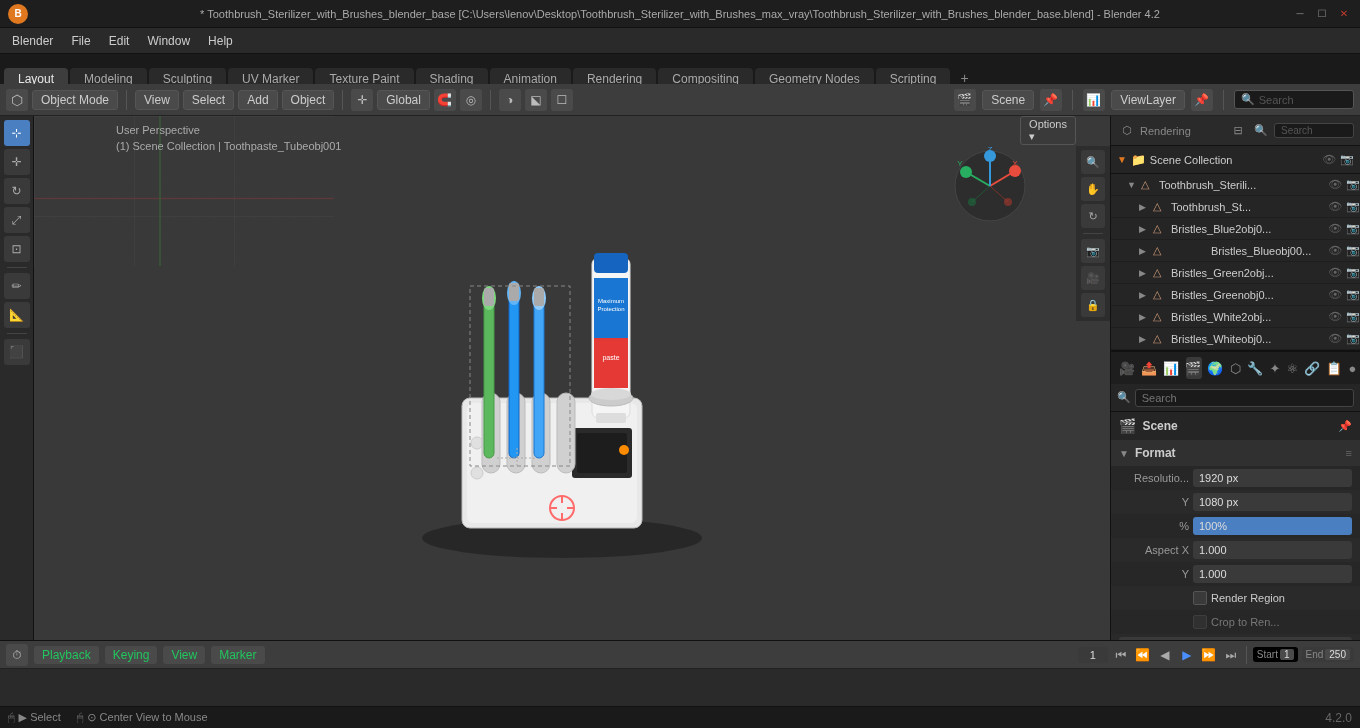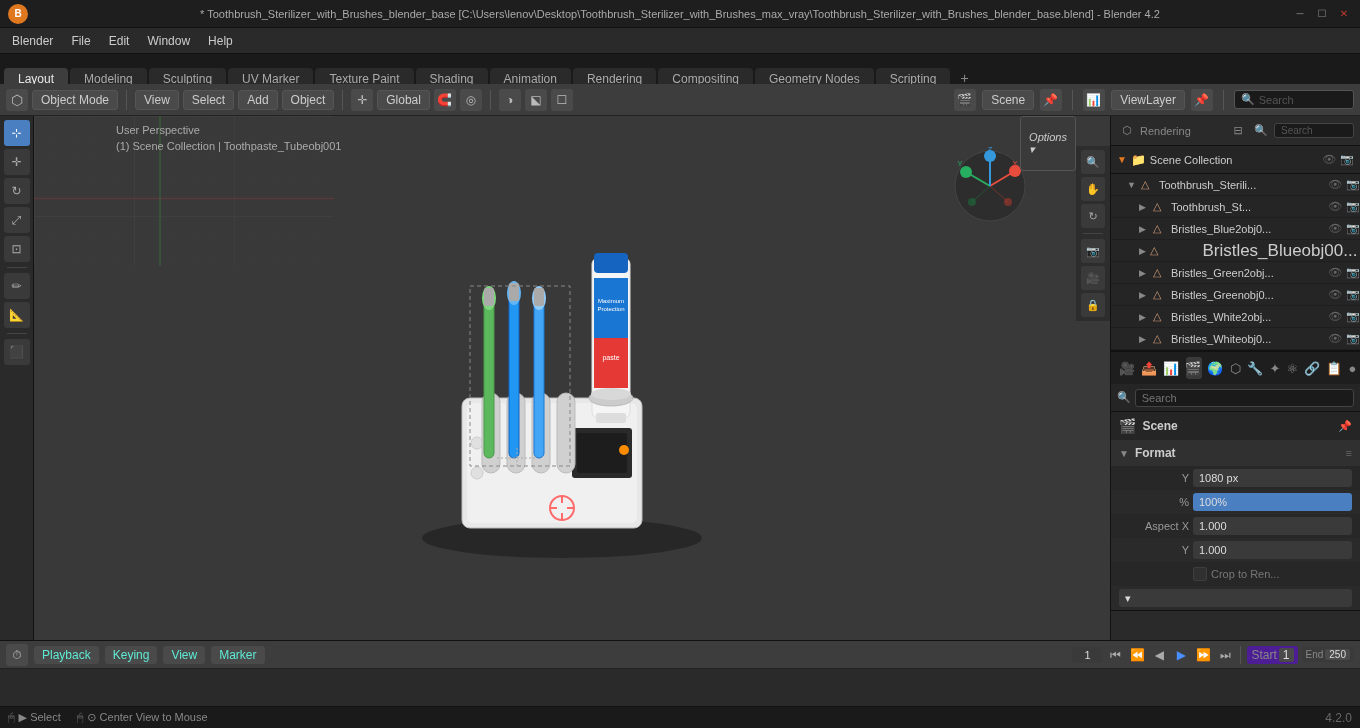--- a/index.html
+++ b/index.html
@@ -377,21 +377,21 @@
       padding: 0 6px;
       gap: 6px;
       border-bottom: 1px solid #222;
     }
     .tl-btn {
       padding: 2px 8px;
       background: #4a4a4a;
       border-radius: 3px;
       cursor: pointer;
       font-size: 12px;
-      color: #5eead4;
+      color: #22c55e;
     }
     .tl-icon {
       width: 18px; height: 18px;
       display: flex; align-items: center; justify-content: center;
       cursor: pointer;
       font-size: 12px;
       color: #aaa;
     }
     .tl-sep { width: 1px; height: 18px; background: #555; margin: 0 2px; }
     #timeline-track {
@@ -477,28 +477,27 @@
       cursor: pointer;
       font-size: 11px;
       color: #aaa;
     }
 
     
     .overlay-btn {
       position: absolute;
       top: 0;
       right: 0;
-      padding: 14px 8px;
+      padding: 1px 8px;
       background: #3a3a3a;
       border-radius: 3px;
       cursor: pointer;
       font-size: 11px;
       color: #ccc;
       border: 1px solid #555;
-      font-style: italic;
     }
   </style>
 </head>
 <body>
 
 <div id="titlebar">
   <div style="width:60px; display:flex; gap:4px; align-items:center;">
     <div style="width:20px;height:20px;background:#e07820;border-radius:50%;display:flex;align-items:center;justify-content:center;cursor:pointer;">
       <span style="color:#fff;font-size:10px;font-weight:bold;">B</span>
     </div>
@@ -748,21 +747,21 @@
       <div class="sc-item" style="padding-left:28px;">
         <span class="chevron">▶</span>
         <span class="obj-icon">△</span>
         <span style="font-size:11px;">Bristles_Blue2obj0...</span>
         <span class="eye-icon">👁</span>
         <span class="render-icon">📷</span>
       </div>
       <div class="sc-item" style="padding-left:28px;">
         <span class="chevron">▶</span>
         <span class="obj-icon">△</span>
-        <span style="font-size:17px;margin-left:40px;">Bristles_Blueobj00...</span>
+        <span style="font-size:11px;margin-left:40px;">Bristles_Blueobj00...</span>
         <span class="eye-icon">👁</span>
         <span class="render-icon">📷</span>
       </div>
       <div class="sc-item" style="padding-left:28px;">
         <span class="chevron">▶</span>
         <span class="obj-icon">△</span>
         <span style="font-size:11px;">Bristles_Green2obj...</span>
         <span class="eye-icon">👁</span>
         <span class="render-icon">📷</span>
       </div>
@@ -815,39 +814,48 @@
         <span style="color:#e07820; font-size:14px;">🎬</span>
         <span>Scene</span>
         <span style="margin-left:auto; color:#888; font-size:11px; cursor:pointer;">📌</span>
       </div>
 
       <div class="props-section">
         <div class="props-section-header">
           <span style="color:#888; font-size:10px;">▼</span>
           <span>Format</span>
           <span style="margin-left:auto; color:#666; font-size:11px;">≡</span>
+        </div>
+        <div class="props-row">
+          <span class="props-label">Resolutio...</span>
+          <div class="props-value">1920 px</div>
         </div>
         <div class="props-row">
           <span class="props-label">Y</span>
           <div class="props-value">1080 px</div>
         </div>
         <div class="props-row">
           <span class="props-label">%</span>
           <div class="props-value blue">100%</div>
         </div>
         <div class="props-row">
           <span class="props-label">Aspect X</span>
           <div class="props-value">1.000</div>
         </div>
         <div class="props-row">
           <span class="props-label">Y</span>
           <div class="props-value">1.000</div>
         </div>
         <div class="props-row">
           <span class="props-label"></span>
+          <div class="props-checkbox"></div>
+          <span style="font-size:11px;">Render Region</span>
+        </div>
+        <div class="props-row">
+          <span class="props-label"></span>
           <div class="props-checkbox" style="opacity:0.5;"></div>
           <span style="font-size:11px; color:#777;">Crop to Ren...</span>
         </div>
         <div class="props-row">
 
           <div class="props-dropdown">
 
             <span>▾</span>
           </div>
         </div>
@@ -873,21 +881,21 @@
       </div>
       <div class="tl-icon">⏮</div>
       <div class="tl-icon">⏪</div>
       <div class="tl-icon">◀</div>
       <div class="tl-icon" style="color:#4a8fff;">▶</div>
       <div class="tl-icon">⏩</div>
       <div class="tl-icon">⏭</div>
 
       <div class="tl-sep"></div>
 
-      <div style="background:#4c1d95; border-radius:3px; padding:2px 4px; font-size:12px; color:#888; display:flex; align-items:center; gap:2px;">
+      <div style="background:#000000; border-radius:3px; padding:2px 4px; font-size:10px; color:#888; display:flex; align-items:center; gap:2px;">
         <span>Start</span>
         <span style="color:#ddd; background:#4a4a4a; padding:0 4px; border-radius:2px;">1</span>
       </div>
       <div style="background:#3a3a3a; border-radius:3px; padding:2px 4px; font-size:10px; color:#888; display:flex; align-items:center; gap:2px;">
         <span>End</span>
         <span style="color:#ddd; background:#4a4a4a; padding:0 4px; border-radius:2px;">250</span>
       </div>
     </div>
   </div>
 

